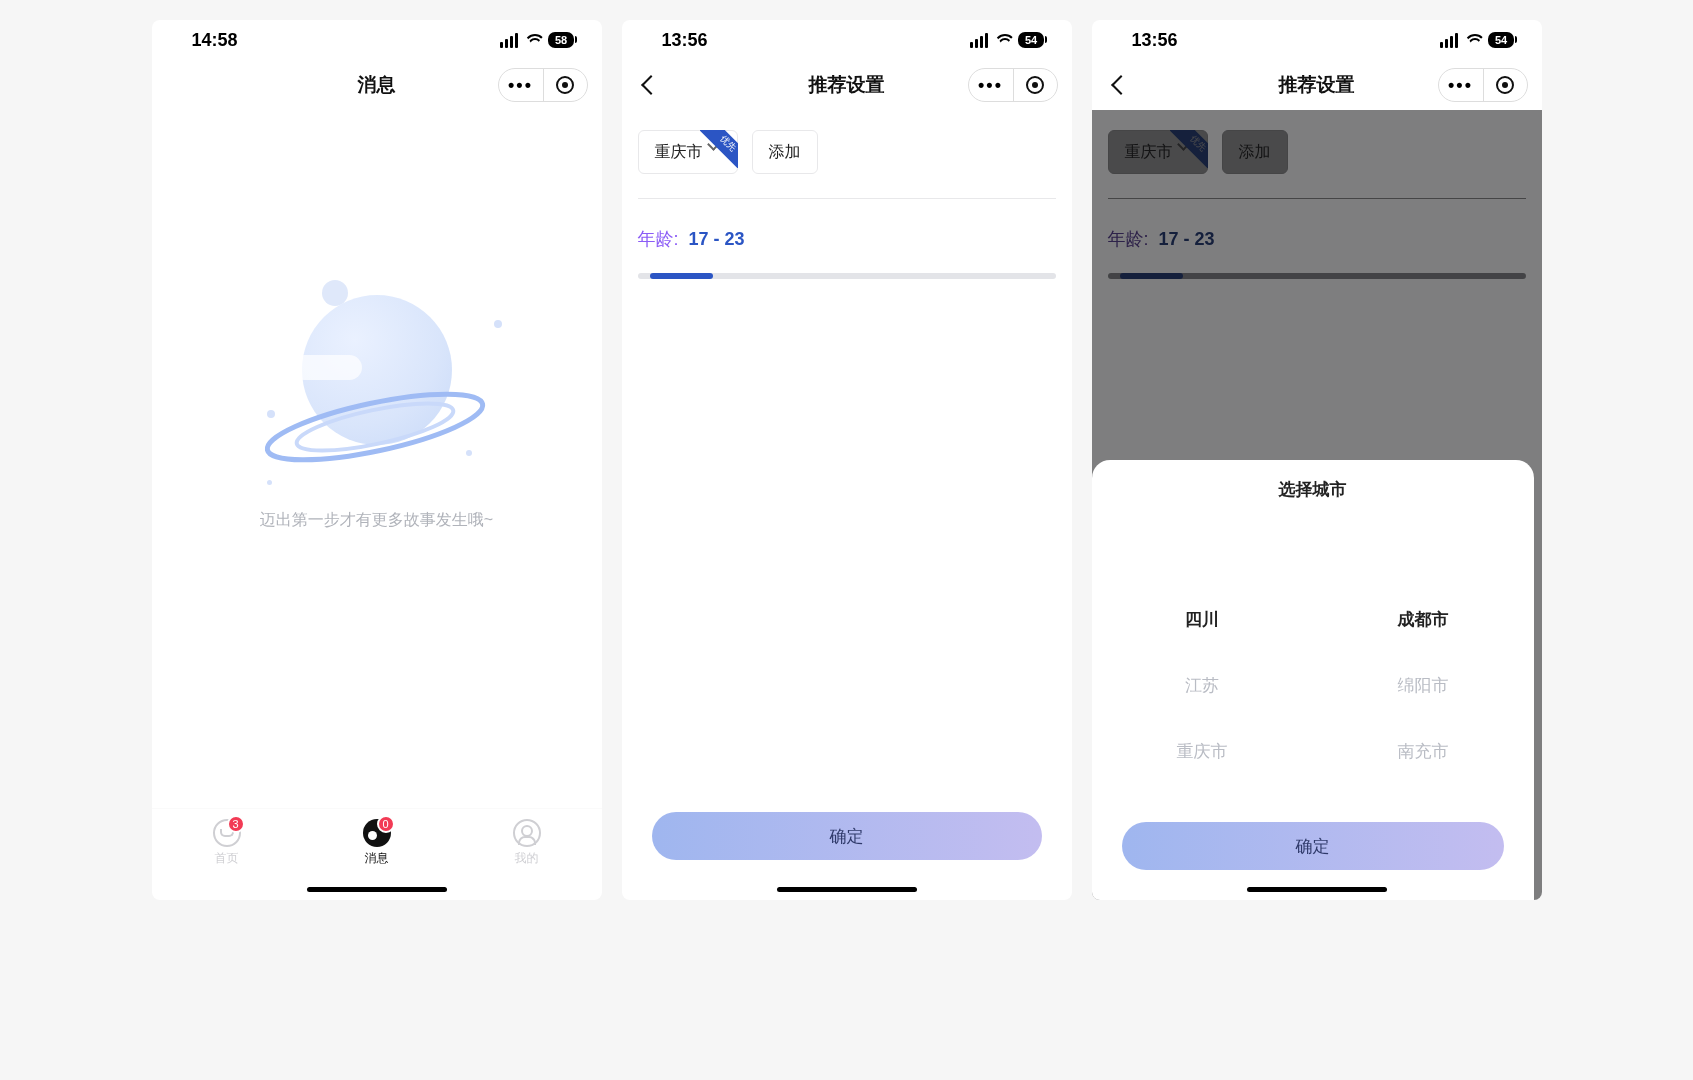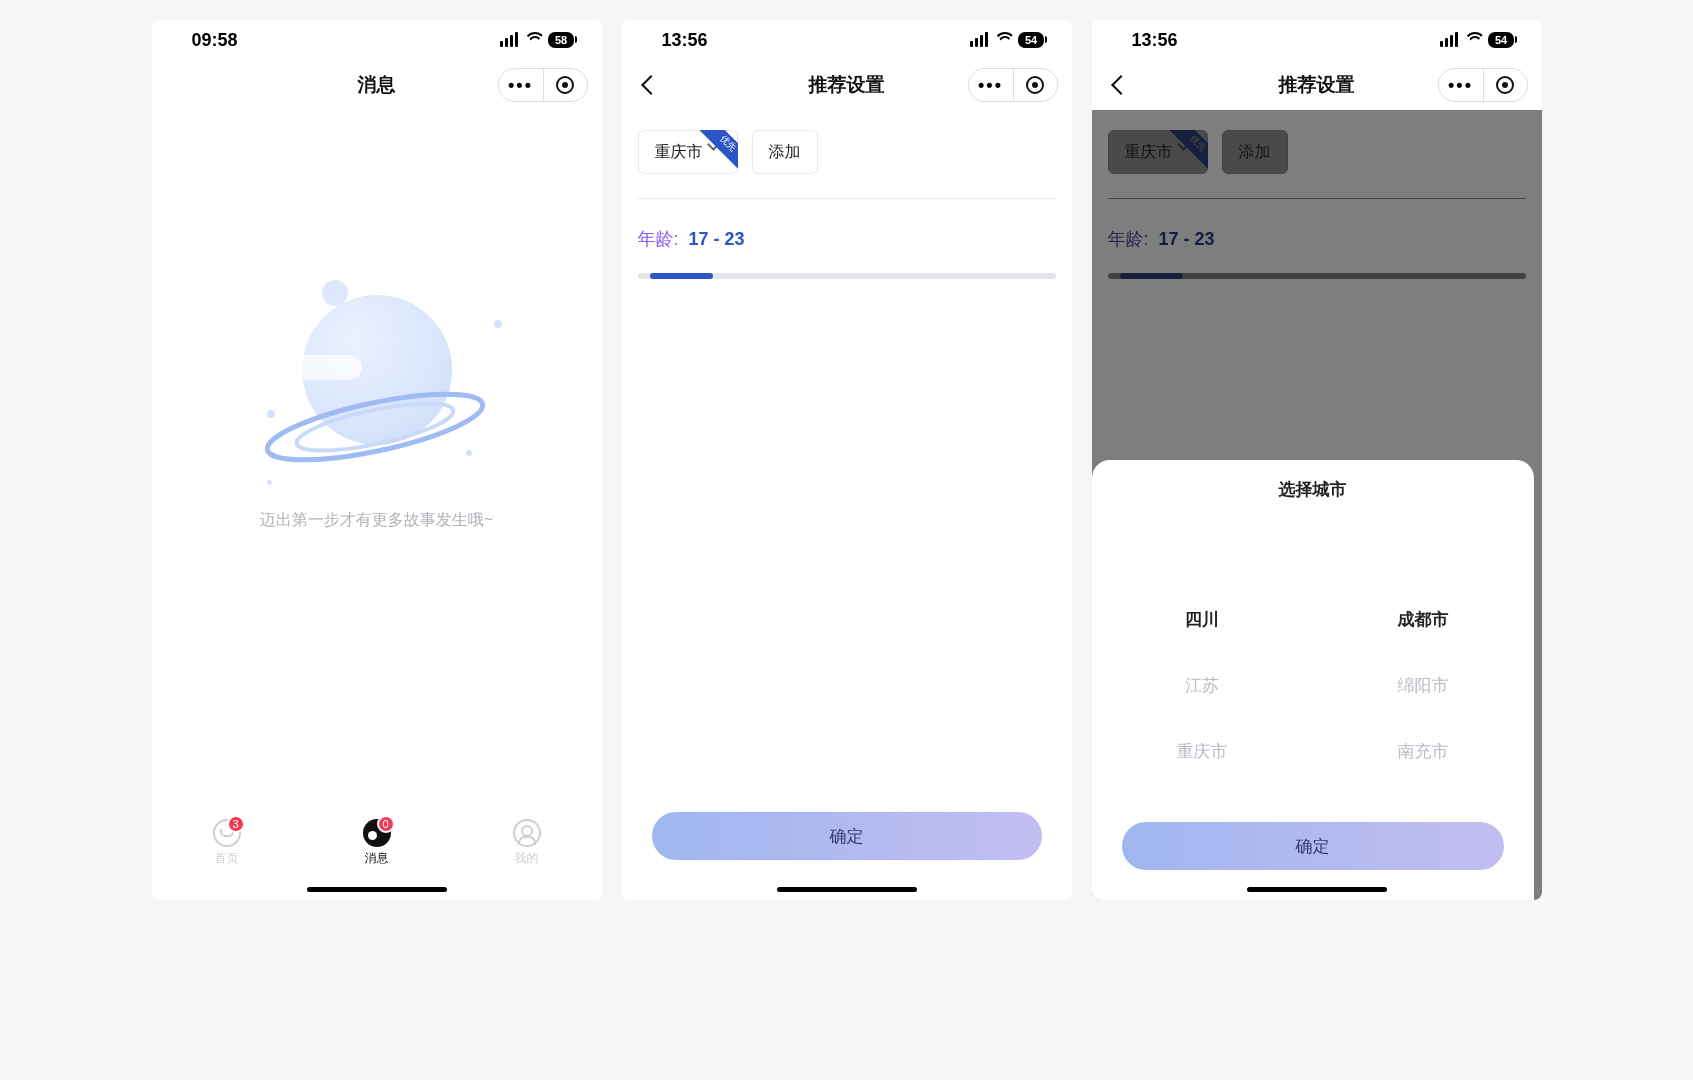--- a/index.html
+++ b/index.html
@@ -11,21 +11,21 @@
     --bg:#fff;
     --divider:#e8e8ea;
   }
   *{box-sizing:border-box;font-family:-apple-system,"PingFang SC","Hiragino Sans GB","Microsoft YaHei",sans-serif}
   body{margin:0;background:#f6f6f6;display:flex;justify-content:center;padding:20px;gap:20px}
 
   .phone{width:450px;height:880px;background:var(--bg);border-radius:8px;overflow:hidden;position:relative;display:flex;flex-direction:column}
 
   
   .status-bar{height:40px;display:flex;align-items:center;justify-content:space-between;padding:0 28px 0 40px;font-size:18px;font-weight:600;color:#000}
-  .status-right{display:flex;align-items:flex-start;gap:6px}
+  .status-right{display:flex;align-items:flex-end;gap:6px}
   .bars{display:flex;align-items:flex-end;gap:2px}
   .bars span{width:3px;background:#000;border-radius:1px}
   .wifi{width:18px;height:14px;position:relative}
   .wifi:before{content:"";position:absolute;width:18px;height:18px;border:2px solid #000;border-radius:50%;clip-path:polygon(0 0,100% 0,50% 55%)}
   .wifi:after{content:"";position:absolute;width:10px;height:10px;left:4px;top:4px;border:2px solid #000;border-radius:50%;clip-path:polygon(0 0,100% 0,50% 70%)}
   .battery{font-size:11px;font-weight:700;background:#000;color:#fff;border-radius:7px;padding:2px 4px 2px 5px;min-width:26px;text-align:center;position:relative}
   .battery:after{content:"";position:absolute;right:-3px;top:4px;width:2px;height:7px;background:#000;border-radius:0 2px 2px 0}
 
   
   .nav-bar{height:50px;display:flex;align-items:center;justify-content:center;position:relative;padding:0 14px}
@@ -96,21 +96,21 @@
   .picker-item.selected{color:#222;font-weight:600}
   .sel-band{position:absolute;left:0;right:0;height:50px;background:#eef3fc;top:75px;z-index:-1}
   .picker .confirm-btn{position:relative;left:auto;right:auto;margin:8px 30px 30px;bottom:0}
 
 </style>
 </head>
 <body>
 
 <div class="phone">
   <div class="status-bar">
-    <span>09:58</span>
+    <span>14:58</span>
     <div class="status-right">
       <span class="bars">
         <span style="height:6px"></span>
           <span style="height:9px"></span>
           <span style="height:12px"></span>
           <span style="height:15px"></span>
       </span>
       <span class="wifi"></span>
       <span class="battery">58</span>
     </div>

